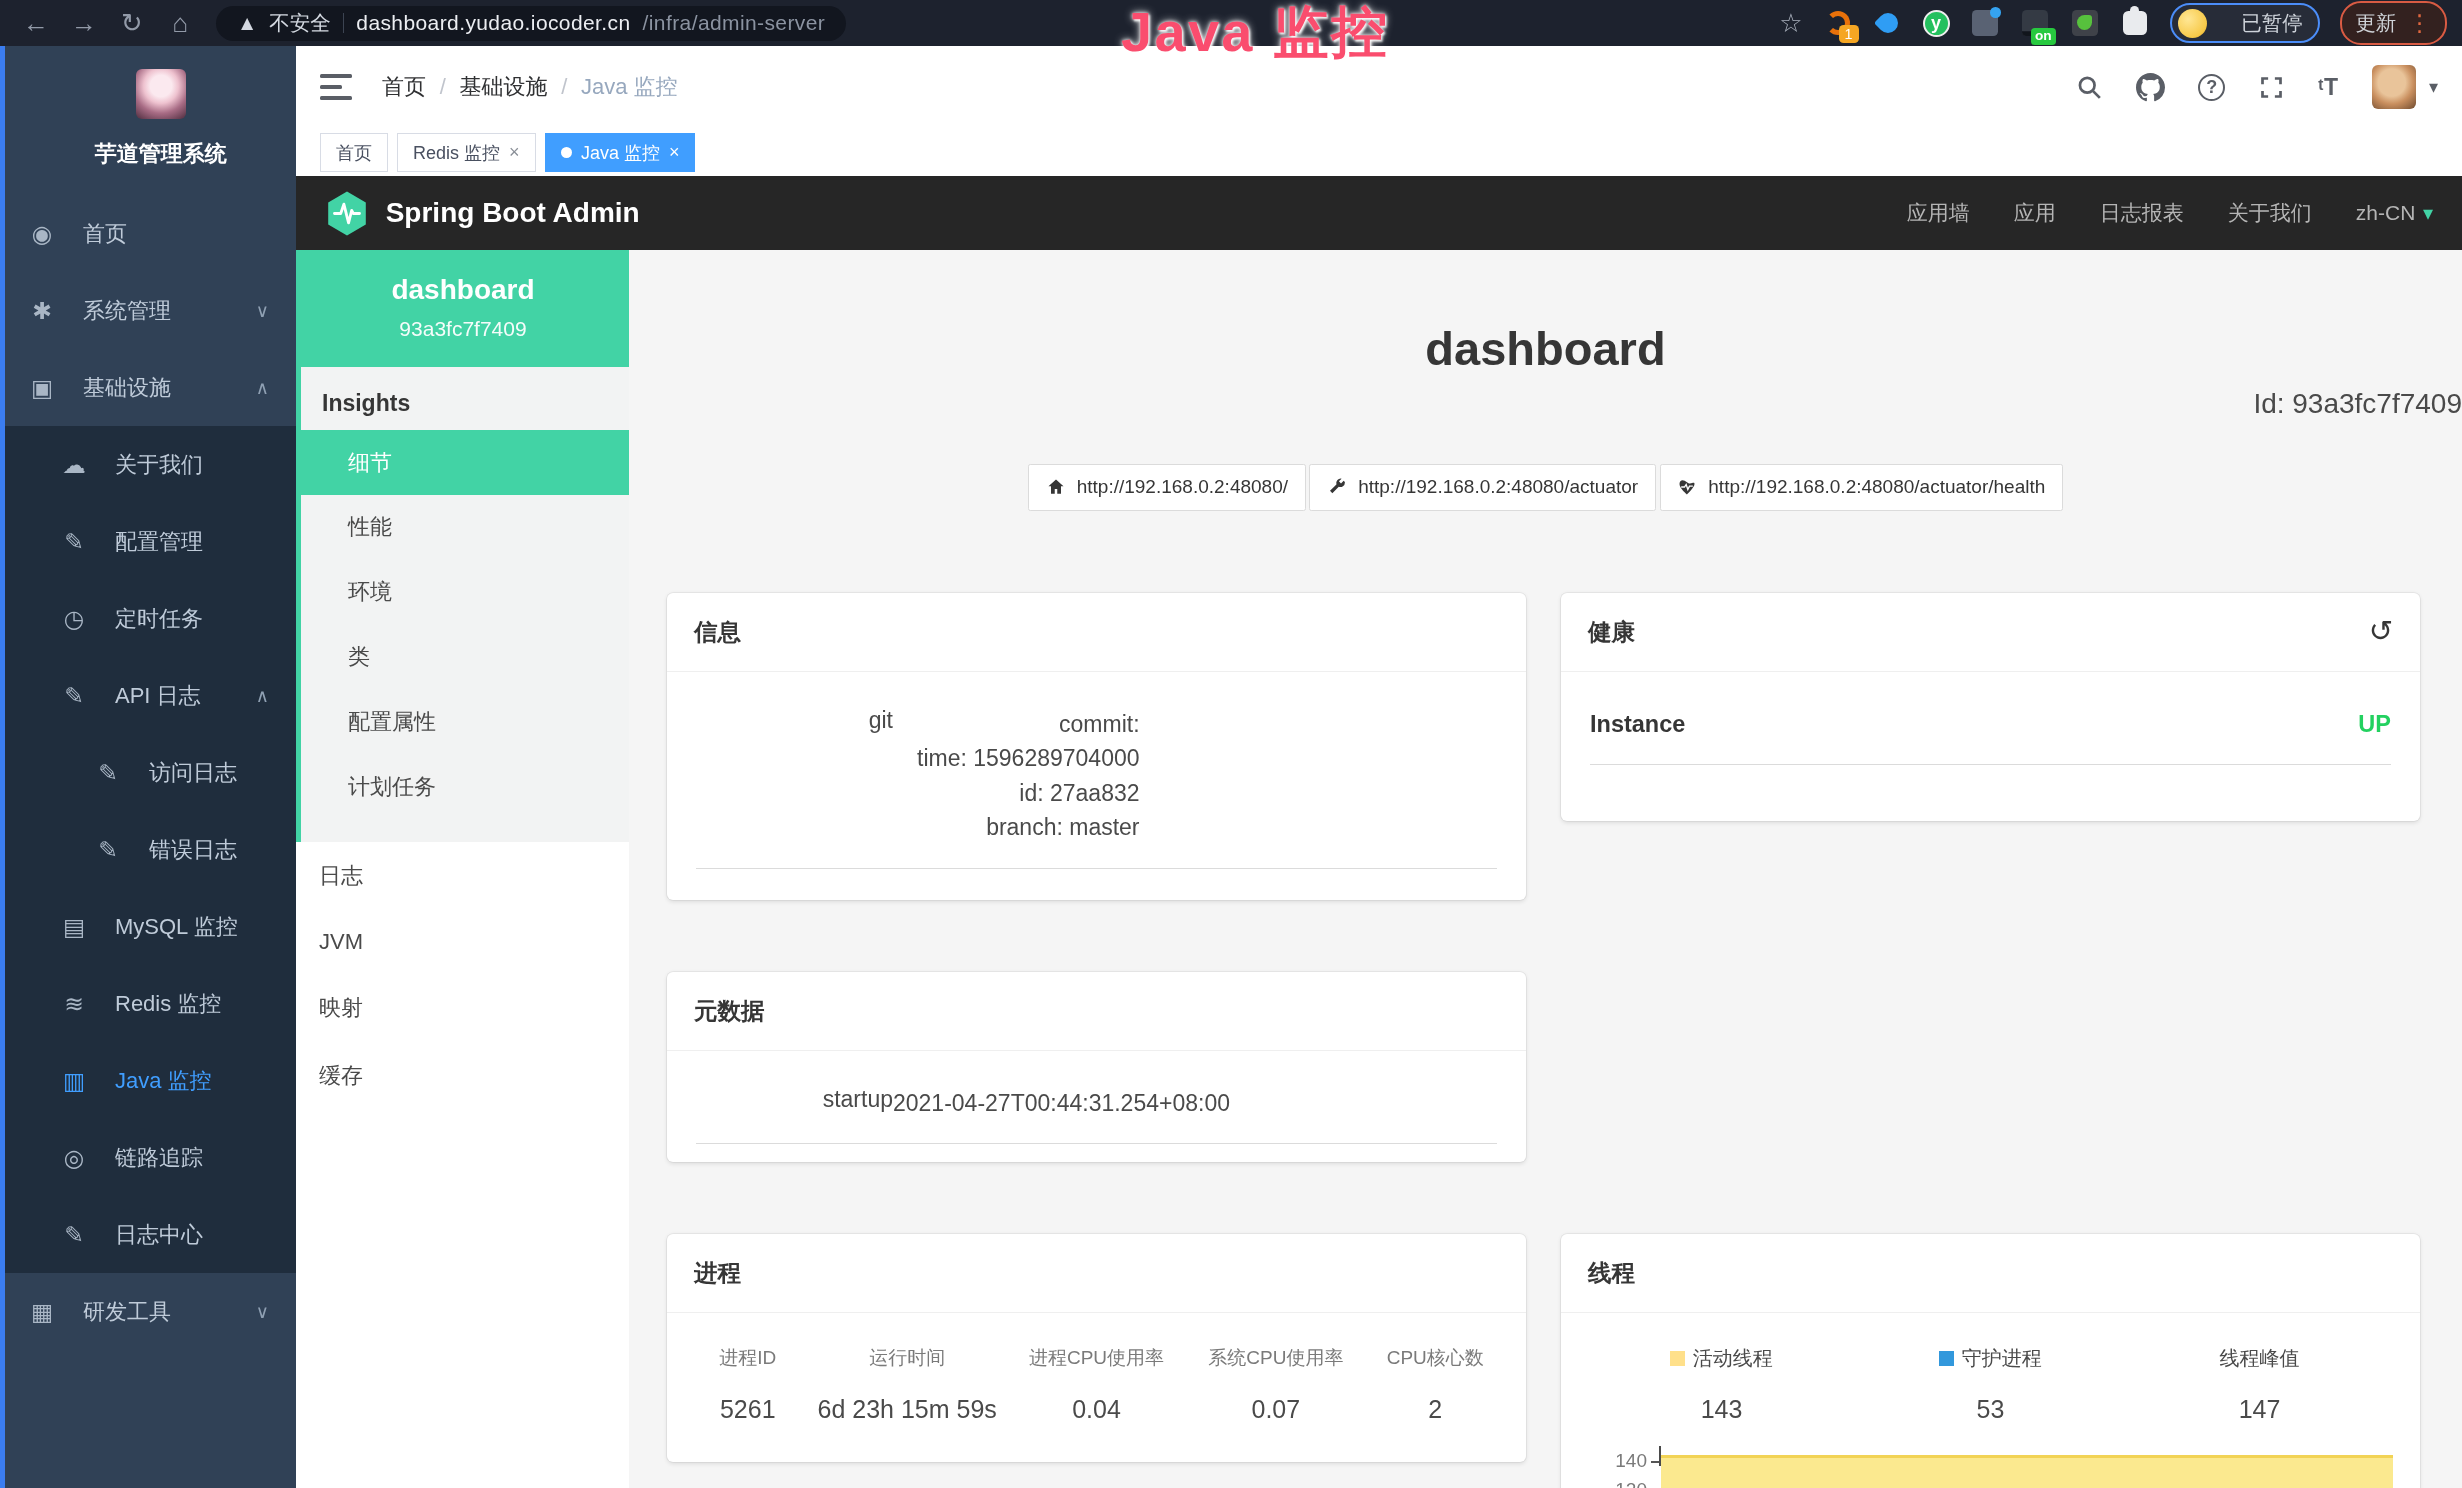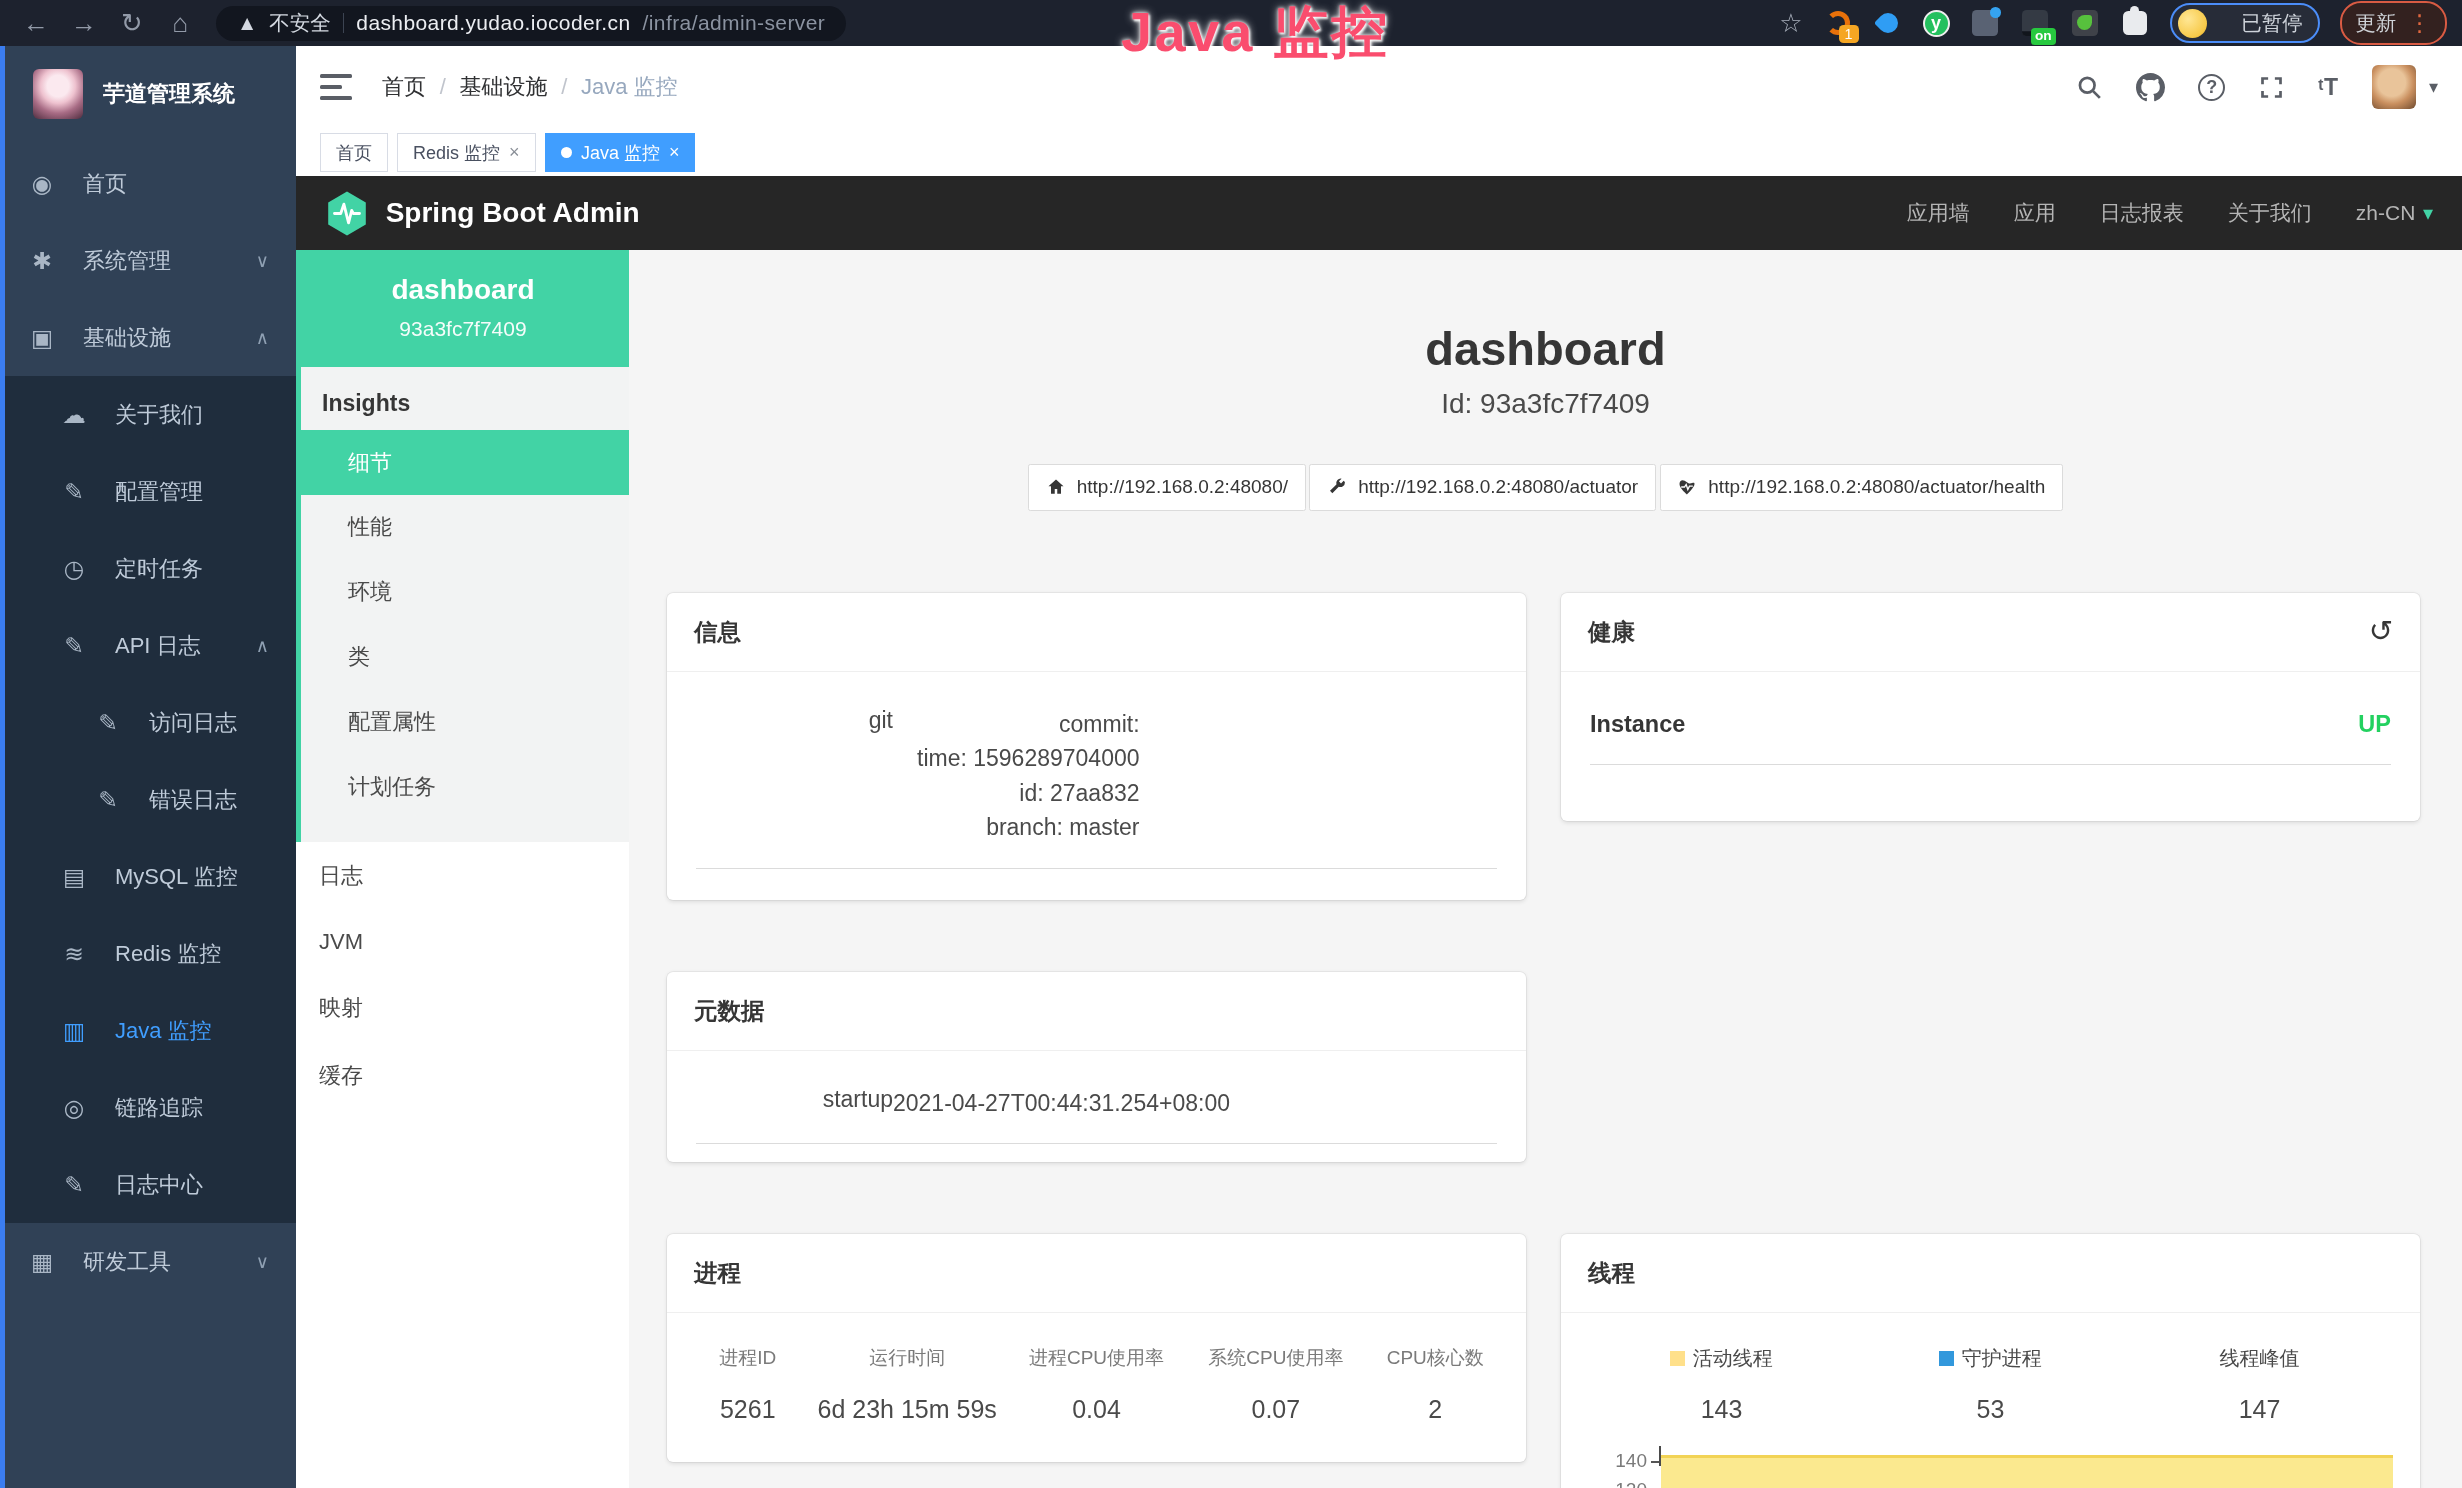--- a/index.html
+++ b/index.html
@@ -54,21 +54,21 @@
   
   #annotation-java { position:absolute; left:1121px; top:-4.6px; z-index:100; font-size:56px;
     font-weight:700; letter-spacing:2.3px; color:#fa4d6e;
     text-shadow:0 0 3.8px rgba(255,255,255,.95),0 0 9px rgba(255,255,255,.85),1.5px 1.5px 2.3px rgba(255,255,255,.9); }
 
   
   #window-edge { position:absolute; left:0; top:46px; bottom:0; width:5.3px; background:#3b7df0; z-index:55; }
 
   
   #app-sidebar { position:absolute; left:0; top:46px; bottom:0; width:296px; background:#304156; }
-  .logo-row { display:flex; align-items:center; gap:20px; padding:23px 7.6px 26px 33px; }
+  .logo-row { display:flex; align-items:center; gap:20px; padding:23px 7.6px 26px 33px;flex-direction:column; }
   .logo-img { width:50px; height:50px; border-radius:6px; flex:0 0 auto;
     background:radial-gradient(circle at 50% 34%, #fbe9ef 0 26%, #eec2cf 42%, #a86c85 66%, #4e2c3e 100%); }
   .logo-title { color:#fff; font-size:22px; font-weight:600; white-space:nowrap; }
   .nav-item { display:flex; align-items:center; height:77px; padding:0 27px; color:#bfcbd9;
     font-size:22px; gap:26px; cursor:pointer; }
   .nav-item .nav-ico { width:30px; text-align:center; font-size:23.5px; color:#a9b6c5; flex:0 0 auto; }
   .nav-group { background:#1f2d3d; }
   .sub1 { padding-left:59px; }
   .sub2 { padding-left:93px; }
   .chev { margin-left:auto; font-size:18px; color:#8fa0b3; }
@@ -114,21 +114,21 @@
   .inst-id { font-size:21px; margin-top:10.6px; opacity:.95; }
   .insights { background:#f2f3f3; border-left:5.3px solid #42d3a5; padding-bottom:23px; }
   .insights-title { font-size:23px; font-weight:700; color:#363636; padding:23px 21px 13.7px; }
   .menu-item { font-size:22px; color:#4a4a4a; padding:17.4px 21px 17.4px 47px; cursor:pointer; }
   .menu-item.active { background:#42d3a5; color:#fff; }
   .root-item { font-size:22px; color:#4a4a4a; padding:19px 23px; cursor:pointer; }
 
   
   #sba-main { position:absolute; left:629px; top:250px; right:0; bottom:0; background:#f5f5f5; overflow:hidden; }
   .inst-title { text-align:center; font-size:47px; font-weight:600; color:#363636; margin-top:71px; }
-  .inst-sub { text-align:center; font-size:28px; color:#4a4a4a; margin-top:12px; }
+  .inst-sub { text-align:right; font-size:28px; color:#4a4a4a; margin-top:12px; }
   .chips { display:flex; justify-content:center; gap:3.8px; margin-top:44px; }
   .chip { display:flex; align-items:center; gap:11px; background:#fff; border:0.8px solid #dbdbdb;
     border-radius:2.3px; padding:11.4px 16.7px; font-size:19px; color:#363636; cursor:pointer; }
   .cards { display:grid; grid-template-columns:1fr 1fr; column-gap:35px; row-gap:72px;
     margin:82px 42px 0 38px; align-items:start;
     grid-template-areas:"info health" "meta ." "proc threads"; }
   .card { background:#fff; border-radius:6px;
     box-shadow:0 1.5px 4.6px rgba(10,10,10,.10), 0 0 0 0.8px rgba(10,10,10,.06); }
   .card-info { grid-area:info; min-height:307px; }
   .card-health { grid-area:health; min-height:228px; }

